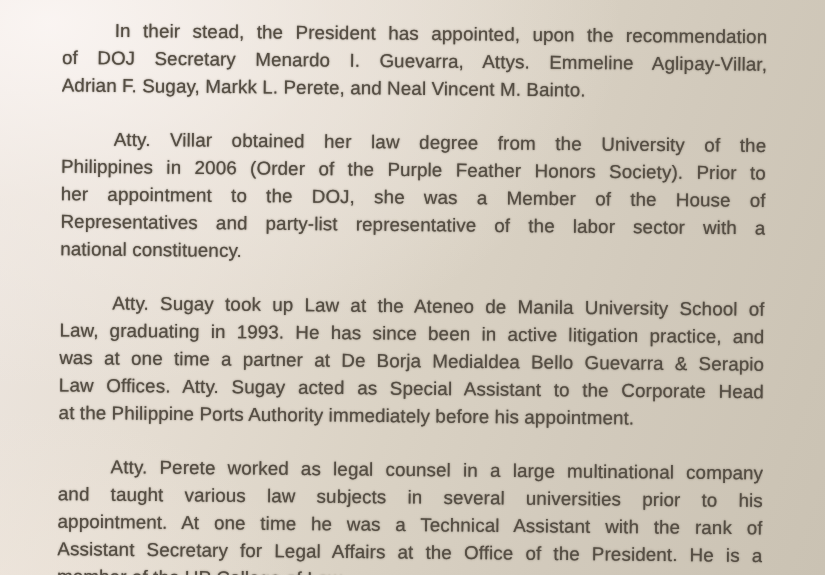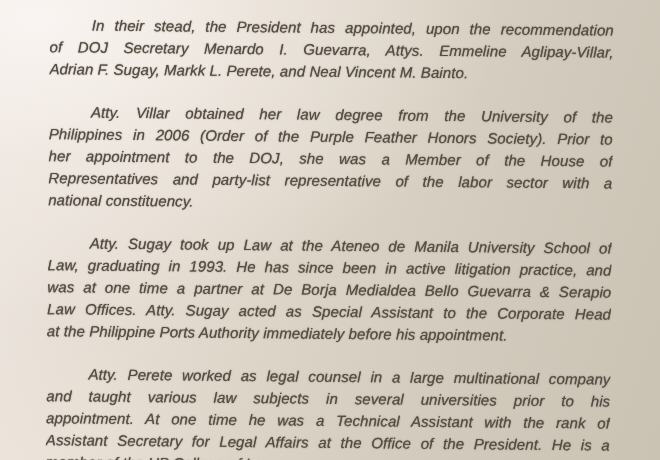--- a/index.html
+++ b/index.html
@@ -15,21 +15,20 @@
   .photo {
     position: relative;
     width: 660px;
     height: 460px;
     overflow: hidden;
     
     background:
       radial-gradient(120% 110% at 6% 4%, rgba(252,247,245,0.85) 0%, rgba(243,236,230,0.55) 28%, rgba(243,236,230,0.0) 58%),
       radial-gradient(55% 45% at 0% 100%, rgba(240,231,221,0.5) 0%, rgba(240,231,221,0.0) 65%),
       linear-gradient(108deg, #efe8e3 0%, #e5ddd2 28%, #dad2c4 52%, #d2cabc 72%, #ccc4b5 92%, #cac2b3 100%);
-    font-style: italic;
   }
   .page {
     position: absolute;
     top: 0;
     left: 0;
     box-sizing: border-box;
     width: 660px;
     height: 470px;
     padding: 14px 46px 0 50px;
     transform: rotate(0.55deg);

